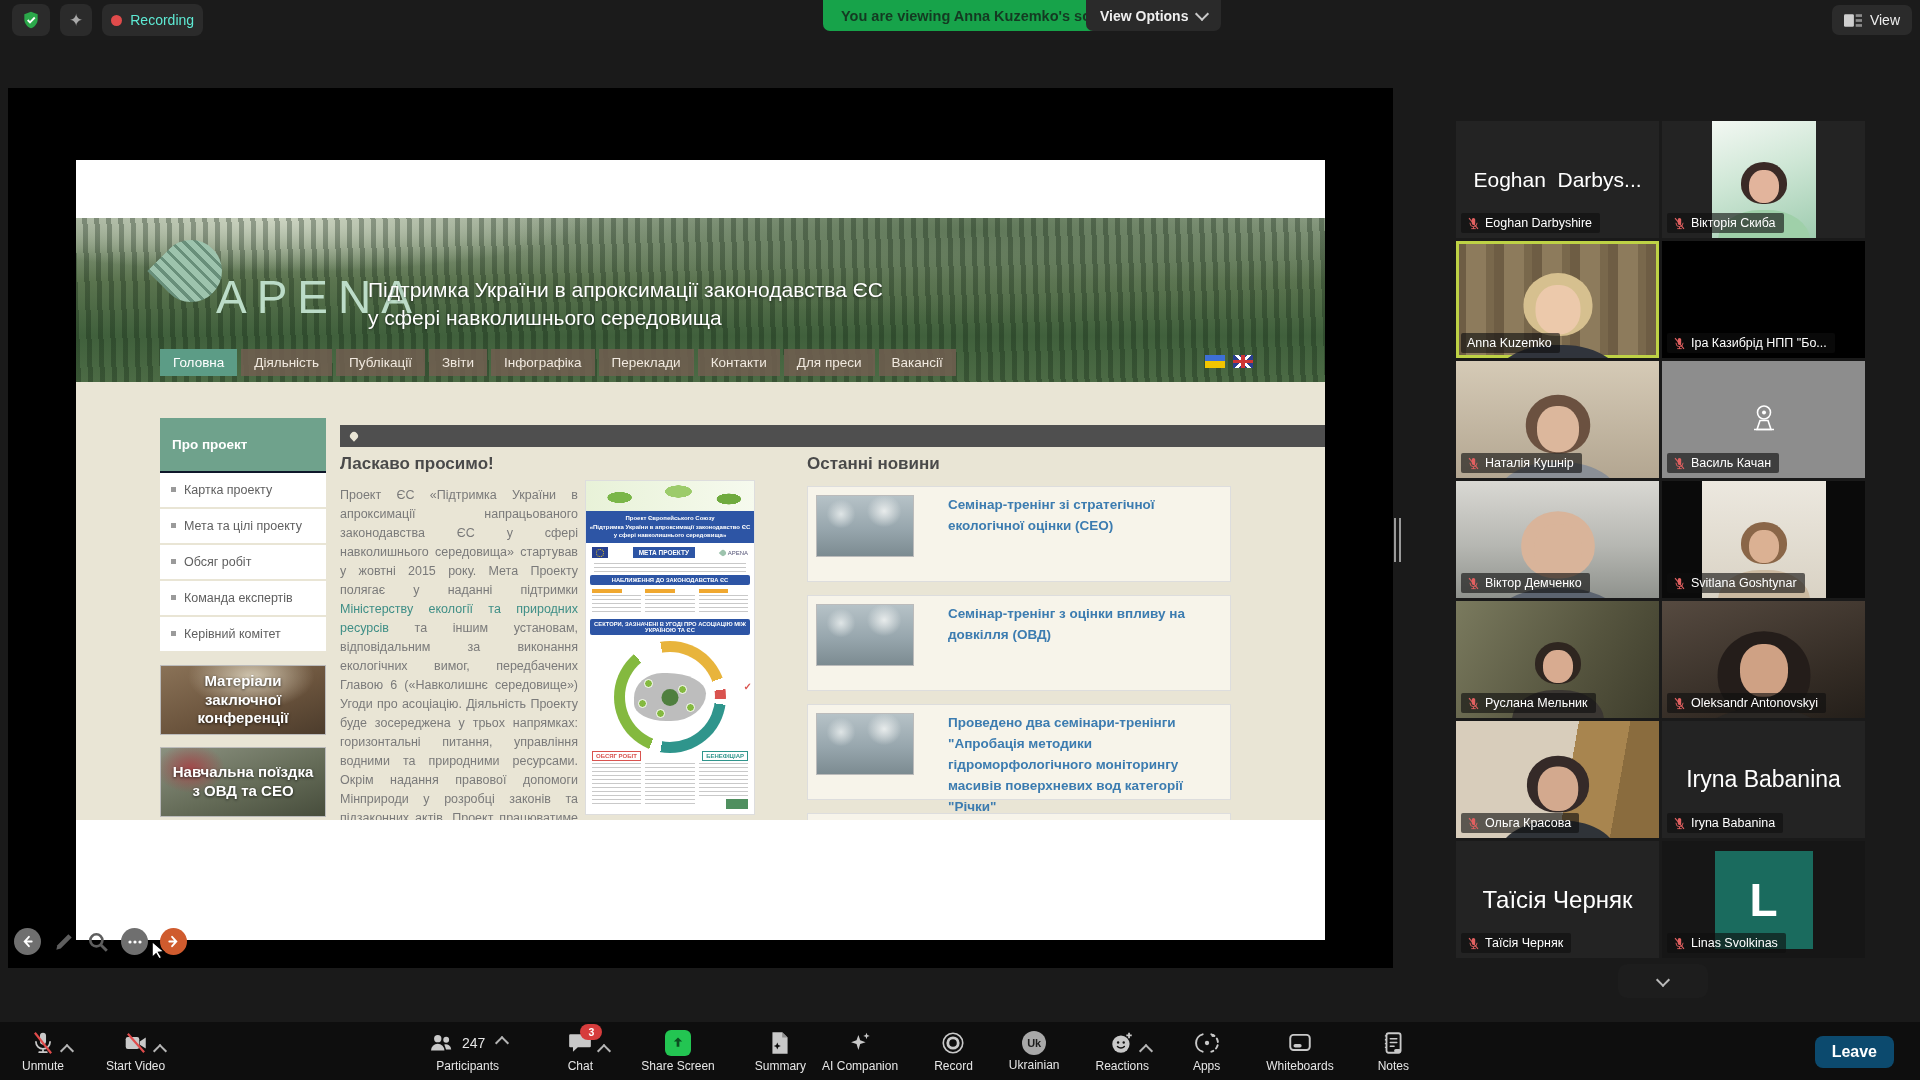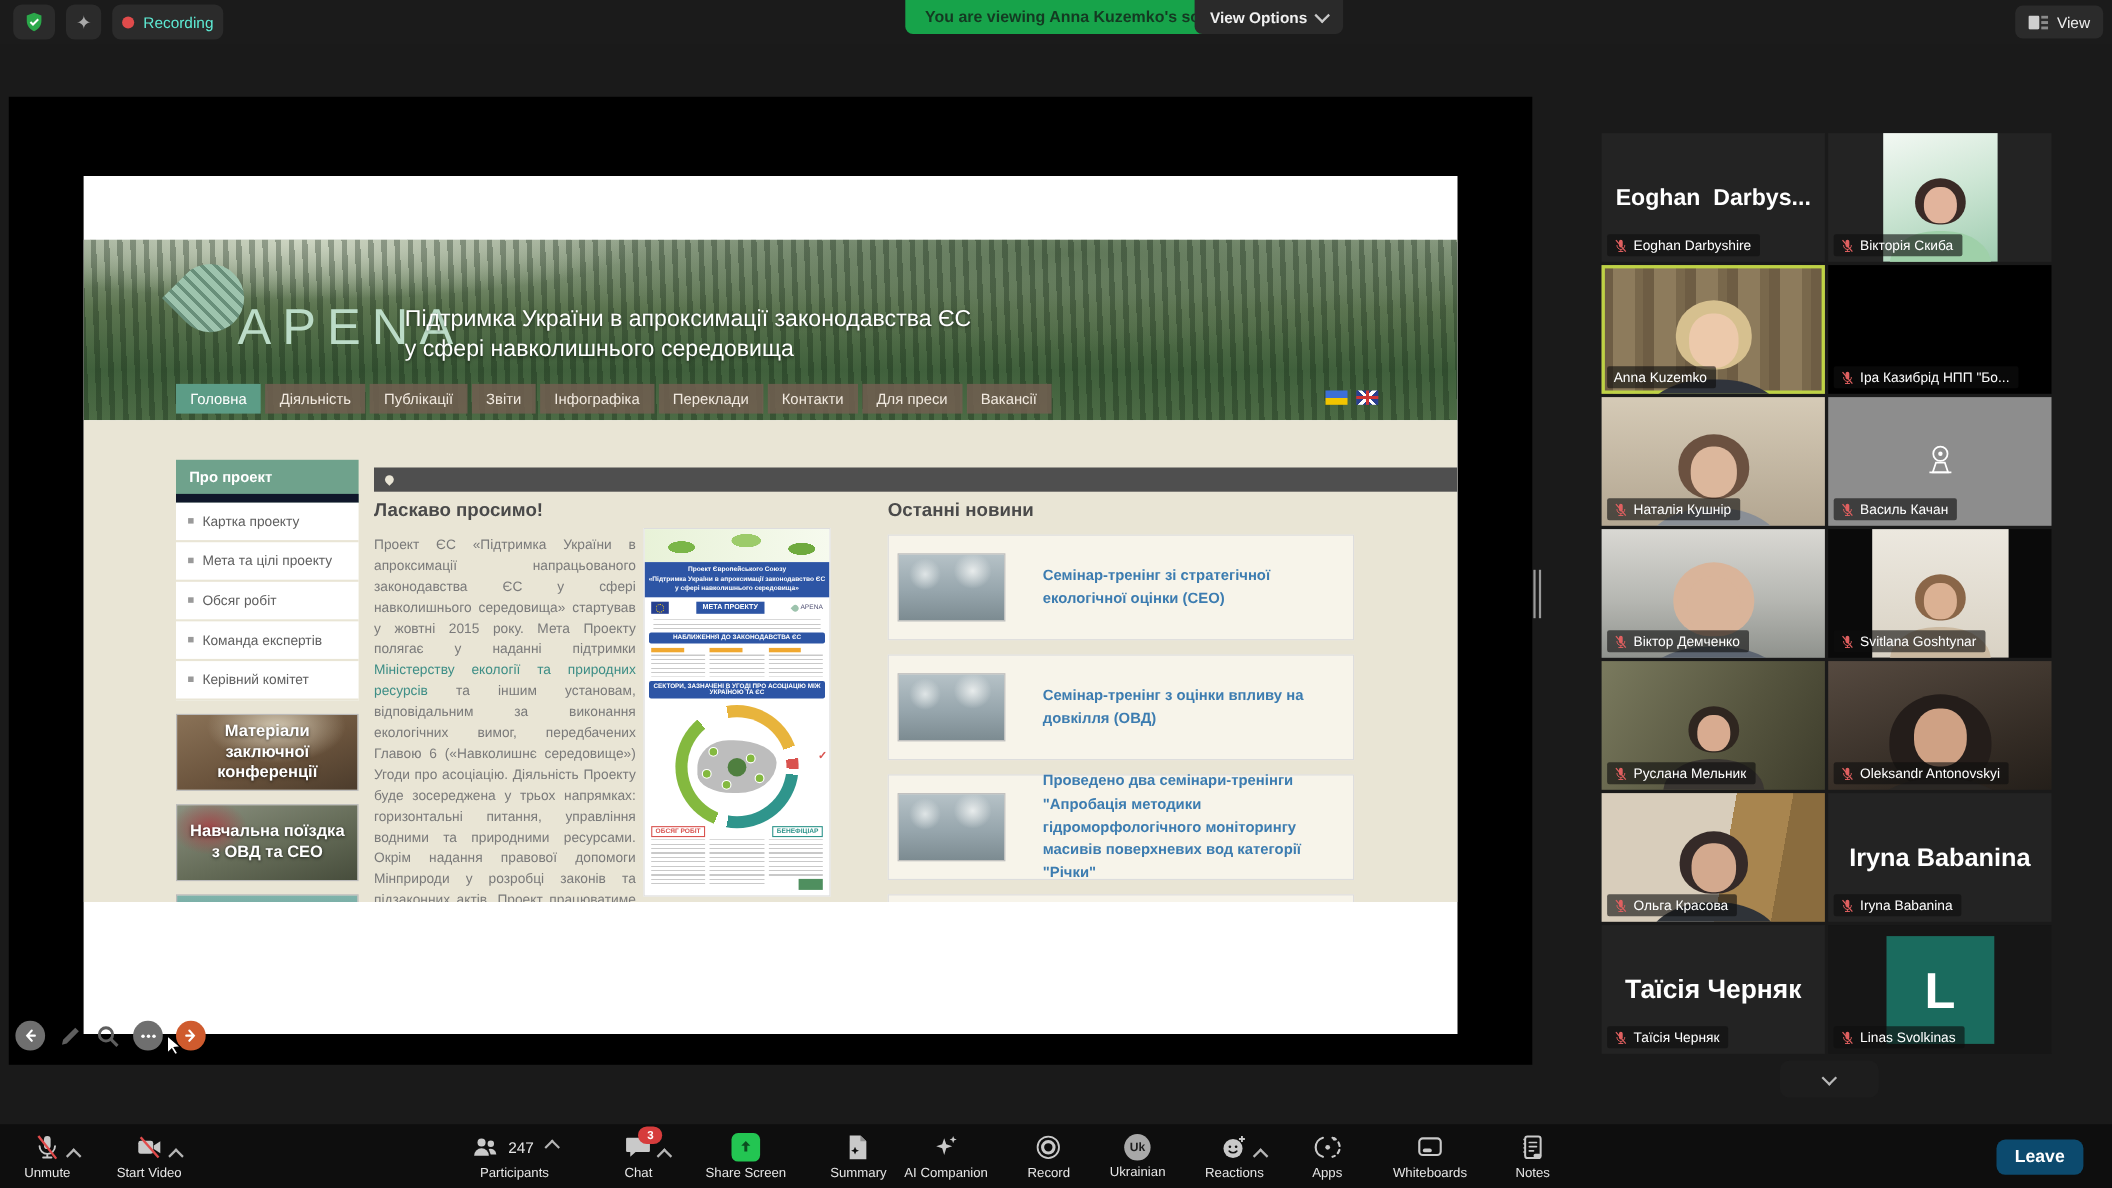--- a/index.html
+++ b/index.html
@@ -43,21 +43,21 @@
      linear-gradient(0deg,rgba(0,0,0,0) 38%,#cf3434 38% 62%,rgba(0,0,0,0) 62%),
      linear-gradient(90deg,rgba(0,0,0,0) 42%,#cf3434 42% 58%,rgba(0,0,0,0) 58%),
      linear-gradient(45deg,rgba(0,0,0,0) 44%,#fff 44% 56%,rgba(0,0,0,0) 56%),
      linear-gradient(-45deg,rgba(0,0,0,0) 44%,#fff 44% 56%,rgba(0,0,0,0) 56%),#2b3f90}
   
   .site-content{position:absolute;left:0;top:222px;width:1249px;height:438px;background:#e9e5d5;overflow:hidden}
   .util-bar{position:absolute;left:264px;top:43px;width:986px;height:22px;background:#4f4f4f;display:flex;align-items:center;padding-left:10px;box-sizing:border-box}
   .pin{width:8px;height:8px;border-radius:50% 50% 50% 0;background:#e9e5d5;transform:rotate(-45deg)}
   
   .side{position:absolute;left:84px;top:36px;width:166px}
-  .side-head{background:#6fa28c;color:#fff;font-weight:bold;font-size:13.5px;padding:8px 12px;border-bottom:8px solid #0f172a}
+  .side-head{background:#6fa28c;color:#fff;font-weight:bold;font-size:13.5px;padding:19px 12px;border-bottom:2px solid #0f172a}
   .side-item{background:#fff;color:#5f5f5f;font-size:12.5px;padding:10px 8px 10px 24px;border-bottom:2px solid #e9e5d5;position:relative}
   .side-item::before{content:"";position:absolute;left:11px;top:14px;width:5px;height:5px;background:#9a9a9a}
   .side-banner{margin-top:12px;height:70px;border:1px solid #bbb;display:flex;align-items:center;justify-content:center;text-align:center;
     color:#fff;font-weight:bold;font-size:15px;line-height:1.25;text-shadow:0 1px 3px rgba(0,0,0,.7);padding:2px 6px;box-sizing:border-box}
   .sb1{background:radial-gradient(70% 90% at 55% 15%,#cfc4ae 0%,rgba(0,0,0,0) 55%),linear-gradient(160deg,#8a7257 0%,#6b543d 55%,#4c3c2c 100%)}
   .sb2{background:radial-gradient(35% 60% at 18% 30%,#a1484a 0%,rgba(0,0,0,0) 60%),linear-gradient(160deg,#8b9180 0%,#656c58 55%,#474d3c 100%)}
   .sb3{margin-top:12px;height:60px;background:linear-gradient(180deg,#7fb3ab,#5d948c);border:1px solid #bbb}
   
   .welcome{position:absolute;left:264px;top:72px;width:238px}
   .h2{color:#4a4a4a;font-size:17px;font-weight:bold;margin:0 0 12px 0}
@@ -90,38 +90,38 @@
     border-radius:42% 58% 52% 48% / 55% 45% 62% 38%;z-index:1}
   .gdot{position:absolute;width:7px;height:7px;border-radius:50%;background:#84b93f;border:1px solid #fff;z-index:2}
   .gcen{position:absolute;left:50%;top:52px;transform:translateX(-50%);width:17px;height:17px;border-radius:50%;background:#4f7f3f;z-index:2}
   .rcheck{position:absolute;right:2px;top:44px;color:#d9534f;font-weight:bold;font-size:10px;z-index:2}
   .scope-lbls{display:flex;justify-content:space-between;padding:0 6px;margin-top:-14px;position:relative;z-index:3}
   .slab{font-size:6px;font-weight:bold;border:1px solid currentColor;padding:1px 3px;background:#fff}
   .scope{color:#d9534f}.benef{color:#2f958c}
   .greenbox{width:22px;height:10px;background:#4f8f5f;margin-left:auto;margin-top:2px}
   
   .news{position:absolute;left:731px;top:72px;width:424px}
-  .news-card{background:#f7f4ea;border:1px solid #ddd;height:78px;margin-bottom:13px;padding:8px;display:flex;gap:34px;align-items:center}
+  .news-card{background:#f7f4ea;border:1px solid #ddd;height:78px;margin-bottom:13px;padding:8px;display:flex;gap:34px;align-items:flex-start}
   .thumb{width:96px;height:60px;border:1px solid #bbb;flex:none;background:
      radial-gradient(30% 45% at 70% 25%,#e8ecec 0%,rgba(0,0,0,0) 60%),
      radial-gradient(25% 40% at 25% 30%,#dfe5e6 0%,rgba(0,0,0,0) 60%),
      linear-gradient(180deg,#b6c2c7 0%,#97a6ad 55%,#7c8b91 100%)}
   .news-title{color:#3c7cb0;font-weight:bold;font-size:13.5px;line-height:1.55;padding-right:14px}
   
   .annot{position:absolute;left:6px;top:840px;display:flex;gap:12px;align-items:center}
   .ab{width:27px;height:27px;border-radius:50%;display:flex;align-items:center;justify-content:center}
   .ab.gray{background:#6f6f6f}.ab.orange{background:#cf5b2e}
   .cursor{position:absolute;left:140px;top:852px;width:20px;height:20px;z-index:5}
   .drag-handle{position:absolute;left:1394px;top:518px;width:9px;height:44px;display:flex;gap:3px}
   .drag-handle i{display:block;width:2px;height:100%;background:#9a9a9a}
   
   .gallery{position:absolute;left:1456px;top:121px;width:409px;display:grid;grid-template-columns:203px 203px;gap:3px}
   .tile{position:relative;height:117px;background:#232323;overflow:hidden}
   .tile.active{outline:3px solid #bed245;outline-offset:-3px}
-  .bigname{position:absolute;inset:0;display:flex;align-items:center;justify-content:center;color:#fff;font-weight:bold;font-size:21px;text-align:center;padding:0 6px;white-space:pre}
+  .bigname{position:absolute;inset:0;display:flex;align-items:center;justify-content:center;color:#fff;font-weight:normal;font-size:21px;text-align:center;padding:0 6px;white-space:pre}
   .plabel{position:absolute;left:5px;bottom:5px;background:rgba(15,15,15,.62);color:#fff;font-size:12.5px;
     display:flex;align-items:center;gap:5px;padding:3px 8px 3px 6px;border-radius:2px;max-width:188px;white-space:nowrap;overflow:hidden;box-sizing:border-box}
   .mo{width:13px;height:13px;color:#e06060;fill:#e06060;flex:none}
   .pbox{position:absolute;top:0;bottom:0;left:50%;transform:translateX(-50%)}
   .fig{position:absolute;left:50%;bottom:0;transform:translateX(-50%);width:92px;height:76px}
   .fig .hair{position:absolute;left:50%;top:0;transform:translateX(-50%);width:46px;height:42px;border-radius:50% 50% 46% 46%;background:var(--hair)}
   .fig .face{position:absolute;left:50%;top:8px;transform:translateX(-50%);width:30px;height:33px;border-radius:46%;background:var(--skin)}
   .fig .torso{position:absolute;left:50%;bottom:-2px;transform:translateX(-50%);width:92px;height:30px;border-radius:46% 46% 0 0/100% 100% 0 0;background:var(--shirt)}
   .t2 .pbox{width:104px;background:linear-gradient(160deg,#f3f8f3 0%,#cfe7d6 45%,#9fccb0 100%)}
   .t2{--hair:#3a2a26;--skin:#e2b49c;--shirt:#9fd0a9}

